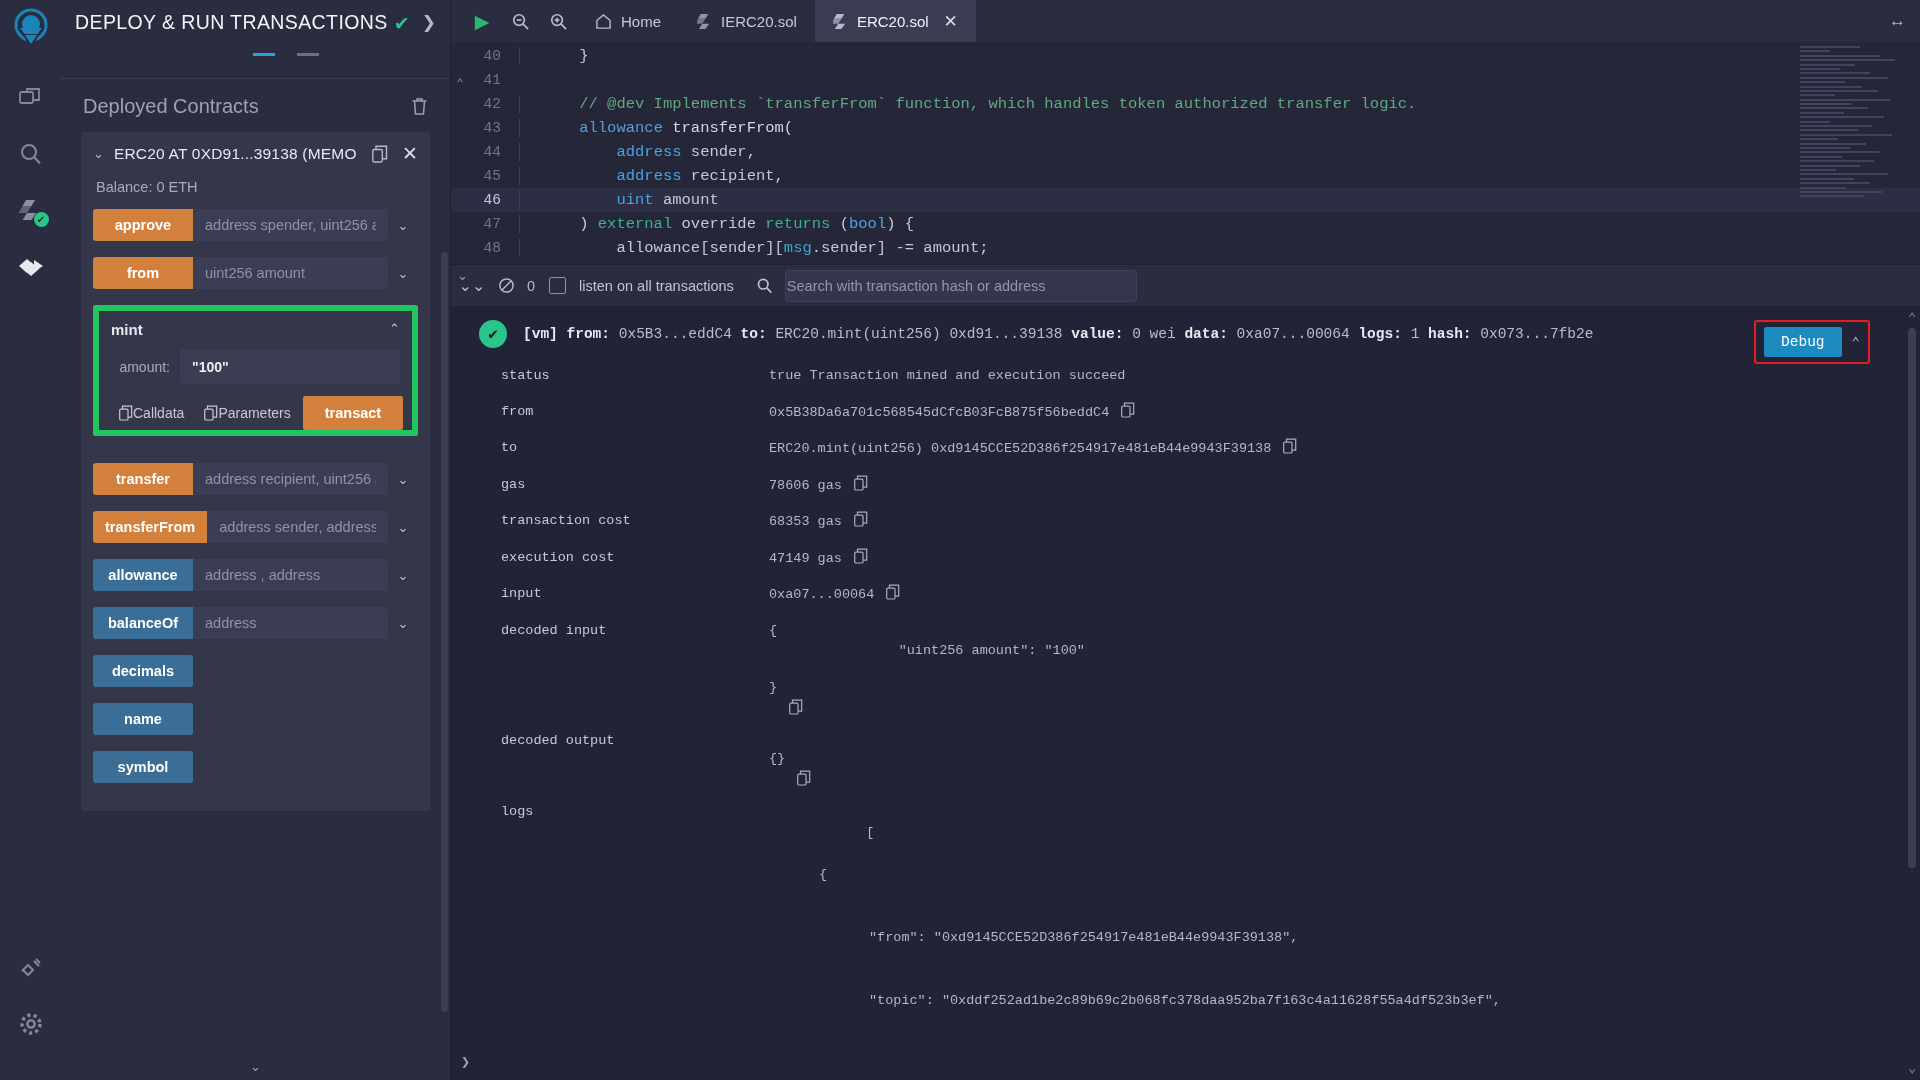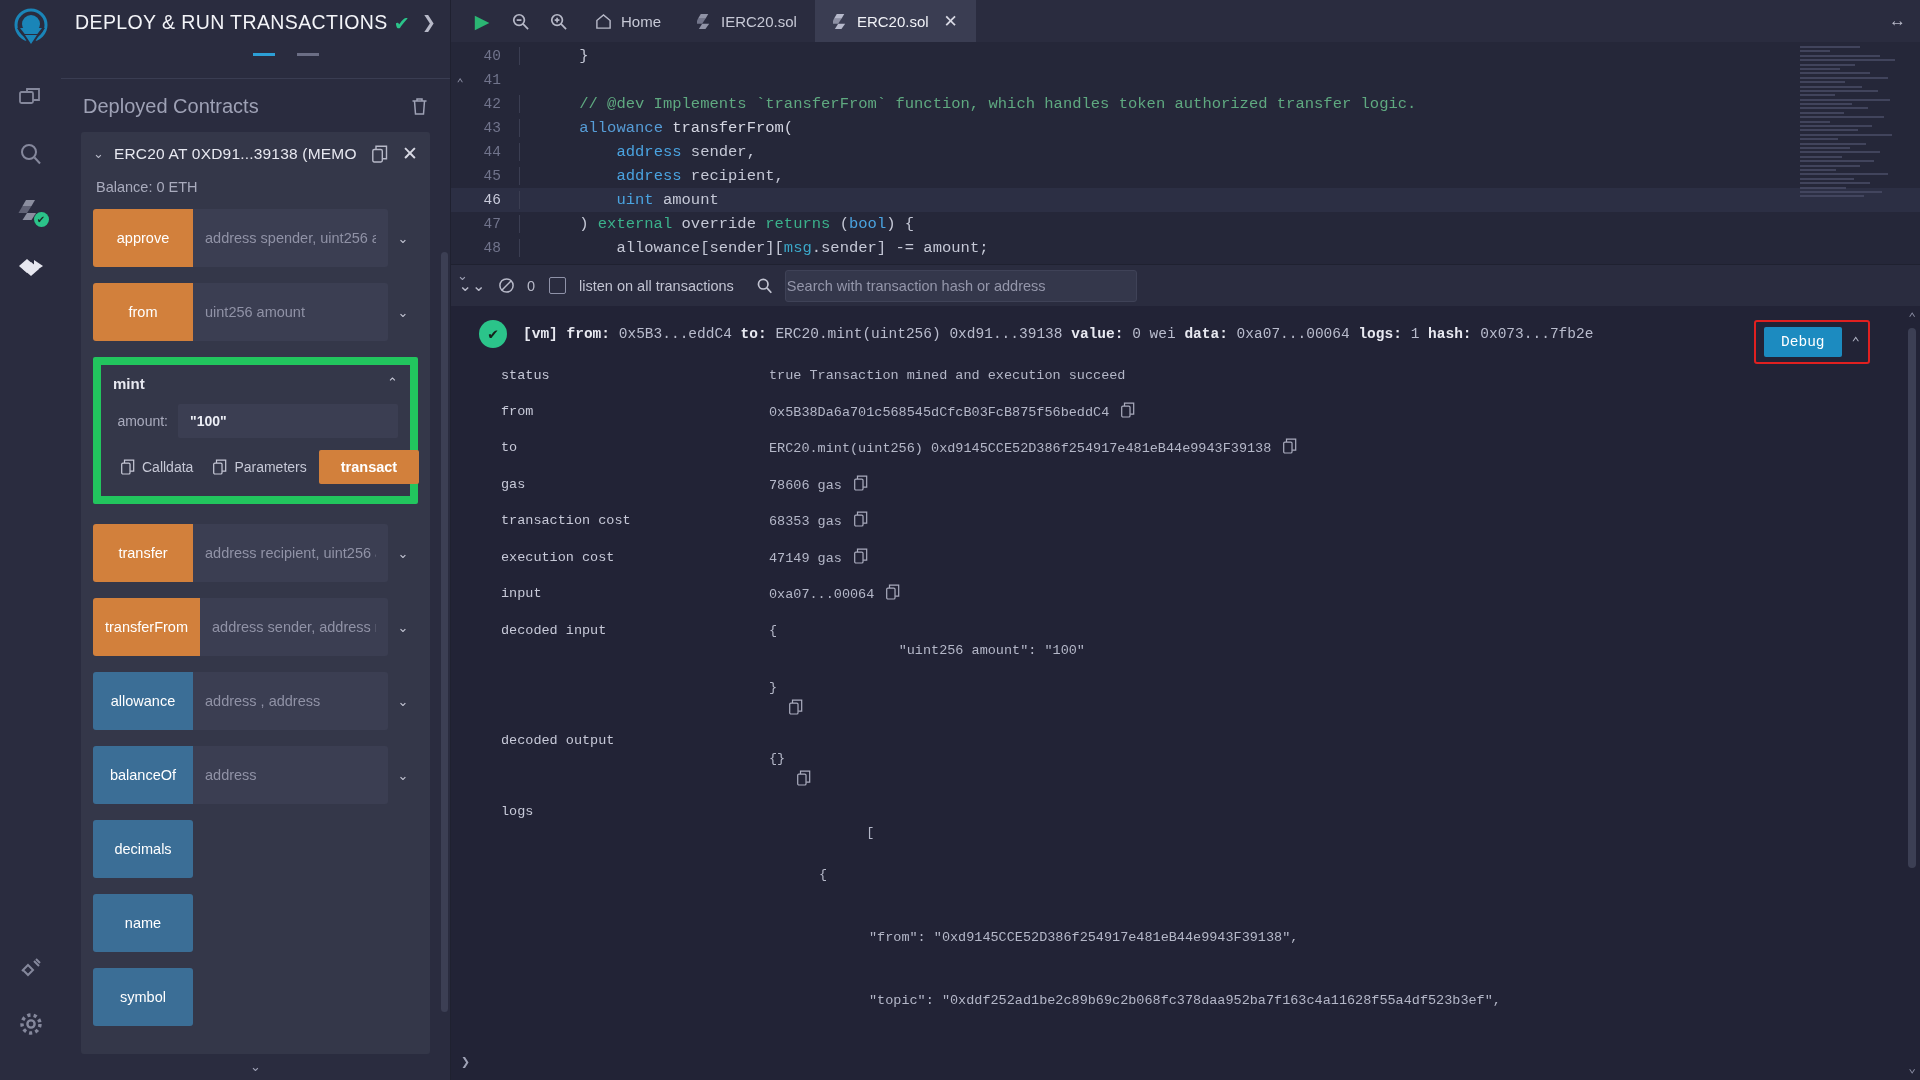--- a/index.html
+++ b/index.html
@@ -70,57 +70,57 @@
     flex: 1; font-size: 15.5px; color: #e7e8f0; text-transform: uppercase;
     white-space: nowrap; overflow: hidden; letter-spacing: .2px;
   }
   .copy-ic { color: #b7b9c8; cursor: pointer; }
   .close-ic { color: #d8d9e4; font-size: 19px; cursor: pointer; margin-left: 4px; }
   .balance { font-size: 14.5px; color: #a9abbd; margin: 14px 0 0 3px; }
 
   .fn-list { margin-top: 14px; }
   .fn-row { display: flex; margin-bottom: 16px; align-items: stretch; }
   .fn-btn {
-    min-width: 100px; padding: 21px 12px; border-radius: 3px 0 0 3px;
-    font-size: 14.5px; font-weight: 400; color: #fff; text-align: center;
+    min-width: 100px; padding: 8px 12px; border-radius: 3px 0 0 3px;
+    font-size: 14.5px; font-weight: 700; color: #fff; text-align: center;
     border: none; cursor: pointer; font-family: "Liberation Sans", sans-serif;
     display: flex; align-items: center; justify-content: center;
   }
   .fn-btn.orange { background: #d2803c; }
   .fn-btn.blue   { background: #3b6e96; }
   .fn-btn.solo   { border-radius: 3px; }
   .fn-input {
     flex: 1; background: #3b3e52; border: none; color: #d5d6e0;
     padding: 0 12px; font-size: 14.5px; font-family: "Liberation Sans", sans-serif;
     border-radius: 0 3px 3px 0; min-width: 0;
   }
   .fn-input::placeholder { color: #9092a6; }
   .fn-caret {
     width: 30px; display: flex; align-items: center; justify-content: center;
     color: #c3c5d3; font-size: 13px; cursor: pointer;
   }
 
   
   .fn-expanded {
-    border: 8px solid #22c55e; border-radius: 2px; padding: 10px 12px 12px 12px;
-    margin-bottom: 20px; position: relative;
+    border: 6px solid #22c55e; border-radius: 2px; padding: 10px 12px 0 12px;
+    margin-bottom: 27px; position: relative;
   }
   .fn-exp-top { display: flex; align-items: flex-start; }
   .fn-exp-name { font-size: 15px; font-weight: 700; color: #e7e8f0; flex: 1; }
   .fn-exp-caret { color: #c3c5d3; font-size: 13px; cursor: pointer; }
   .fn-param { display: flex; align-items: center; margin-top: 12px; }
   .fn-param-label { width: 95px; text-align: right; padding-right: 10px;
     font-size: 14px; color: #a9abbd; }
   .fn-param-input {
     flex: 1; background: #3b3e52; border: none; color: #eceef5;
     padding: 9px 12px; font-size: 14px; font-weight: 700;
     font-family: "Liberation Sans", sans-serif; border-radius: 2px;
   }
   .fn-actions { display: flex; align-items: center; margin-top: 12px; gap: 4px; }
-  .mini-act { display: flex; align-items: center; gap: 7px; padding: 4px 8px;
+  .mini-act { display: flex; align-items: center; padding: 4px 8px;
     font-size: 14px; color: #c6c8d6; cursor: pointer; }
   .transact-btn {
     margin-left: auto; background: #d2803c; color: #fff; border: none;
     font-weight: 700; font-size: 14.5px; padding: 9px 22px; border-radius: 2px;
     cursor: pointer; font-family: "Liberation Sans", sans-serif;
   }
 
   .panel-scrollbar {
     position: absolute; right: 2px; top: 120px; width: 7px; height: 760px;
     background: #3c3f54; border-radius: 4px;

